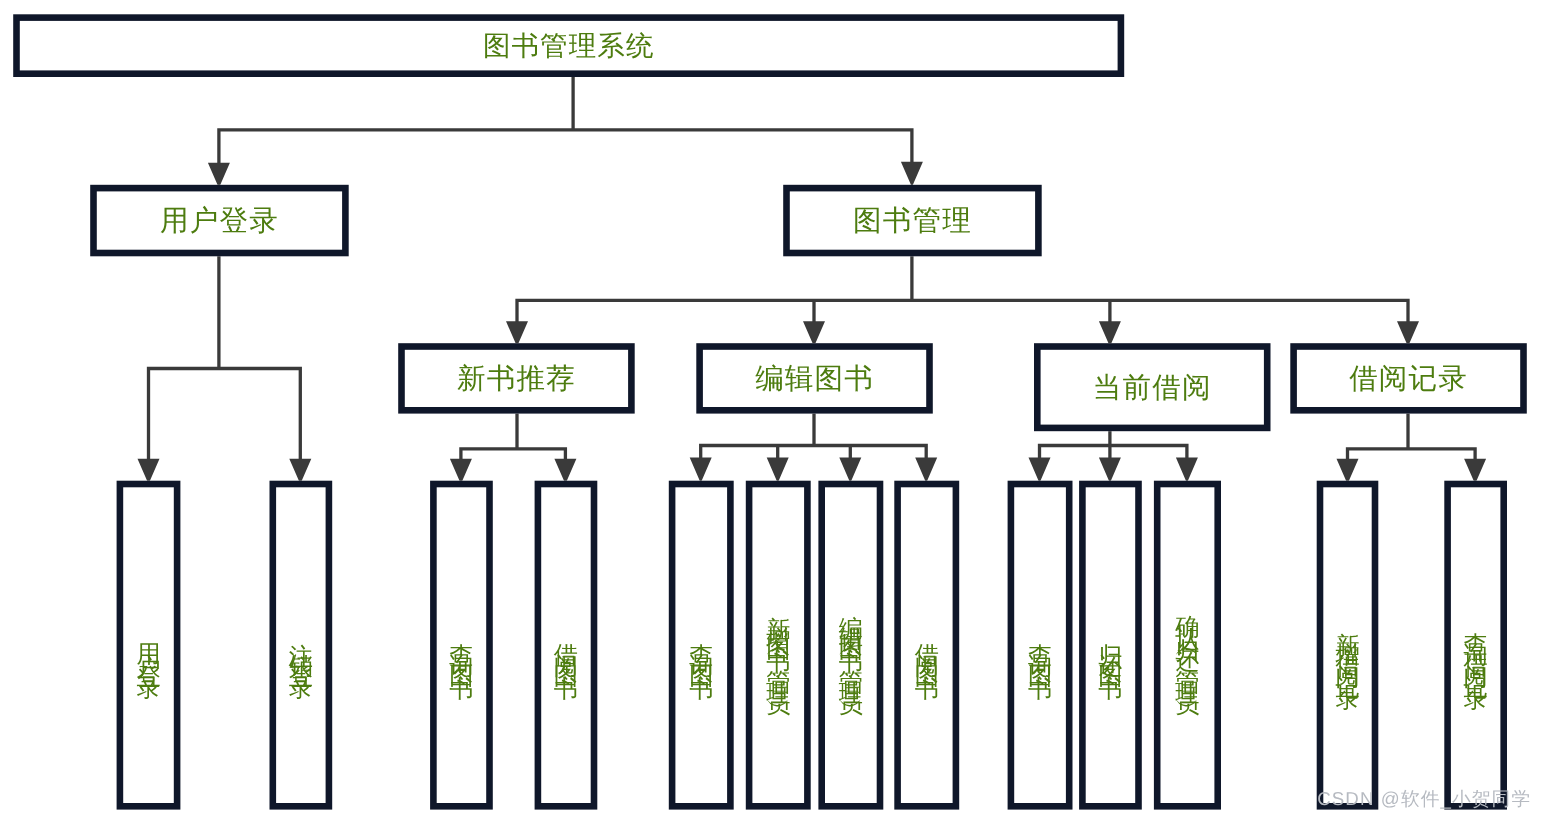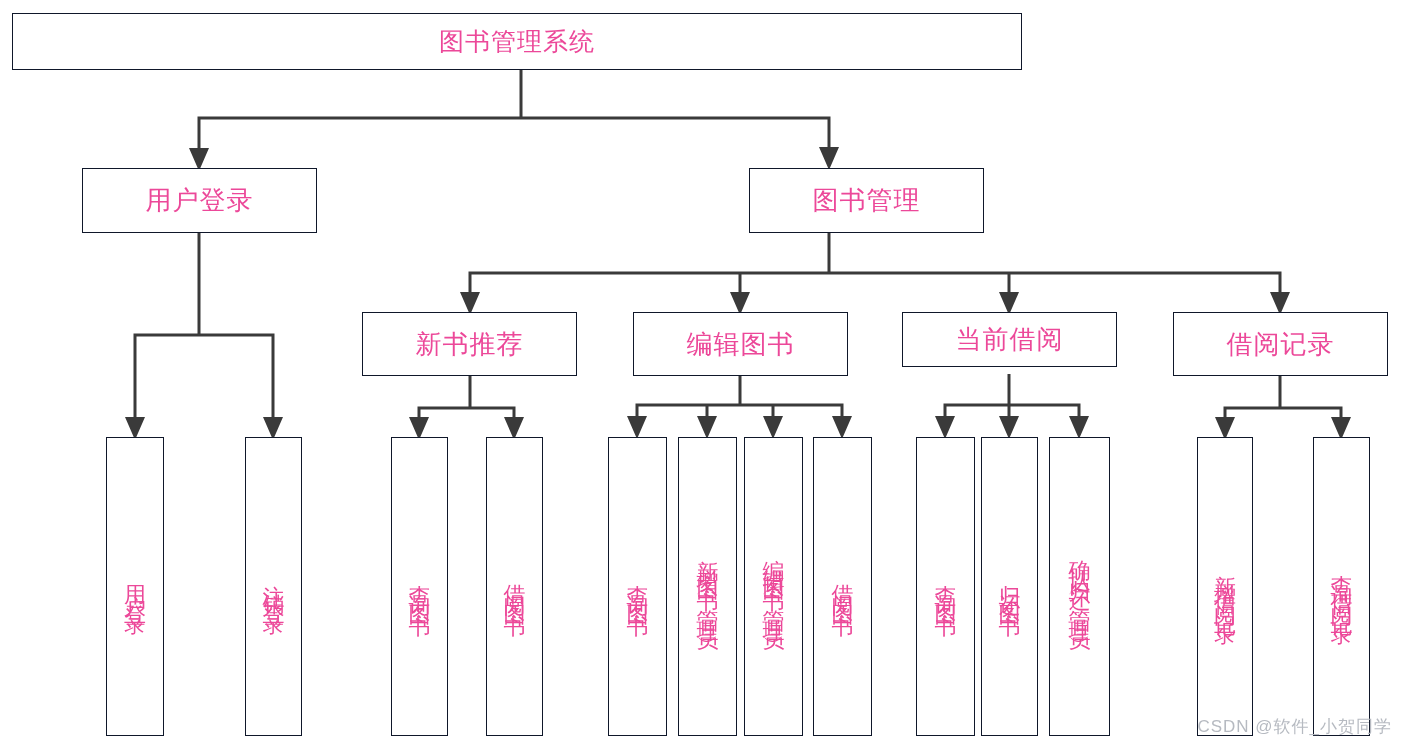--- a/index.html
+++ b/index.html
@@ -12,26 +12,26 @@
     overflow: hidden;
   }
   #connectors {
     position: absolute;
     left: 0; top: 0;
     width: 1405px; height: 747px;
   }
   .box {
     position: absolute;
     box-sizing: border-box;
-    border: 1px solid #0f172a;
+    border: 6px solid #0f172a;
     background: #ffffff;
     display: flex;
     align-items: center;
     justify-content: center;
-    color: #ec4899;
+    color: #4d7c0f;
   }
   .hlabel {
     font-size: 26px;
     letter-spacing: 1px;
     white-space: nowrap;
   }
   .root-box .hlabel { font-size: 25px; }
   .leaf .vlabel {
     writing-mode: vertical-rl;
     text-orientation: mixed;
@@ -72,31 +72,31 @@
              M1215 417h20L1225 440Z M1331 417h20L1341 440Z" fill="#3a3a3a" stroke="none"></path>
   </svg>
 
   <div class="box root-box" style="left:12px; top:13px; width:1010px; height:57px;">
     <span class="hlabel">图书管理系统</span>
   </div>
 
   <div class="box" style="left:82px; top:168px; width:235px; height:65px;">
     <span class="hlabel">用户登录</span>
   </div>
-  <div class="box" style="left:712px; top:168px; width:235px; height:65px;margin-left:37px;">
+  <div class="box" style="left:712px; top:168px; width:235px; height:65px;">
     <span class="hlabel">图书管理</span>
   </div>
 
   <div class="box" style="left:362px; top:312px; width:215px; height:64px;text-align:right;">
     <span class="hlabel">新书推荐</span>
   </div>
   <div class="box" style="left:633px; top:312px; width:215px; height:64px;">
     <span class="hlabel">编辑图书</span>
   </div>
-  <div class="box" style="left:902px; top:312px; width:215px; height:55px;">
+  <div class="box" style="left:940px; top:312px; width:215px; height:80px;">
     <span class="hlabel">当前借阅</span>
   </div>
   <div class="box" style="left:1173px; top:312px; width:215px; height:64px;">
     <span class="hlabel">借阅记录</span>
   </div>
 
   <div class="box leaf" style="left:106px; top:437px; width:58px; height:299px;">
     <span class="vlabel">用户登录</span>
   </div>
   <div class="box leaf" style="left:245px; top:437px; width:57px; height:299px;">

